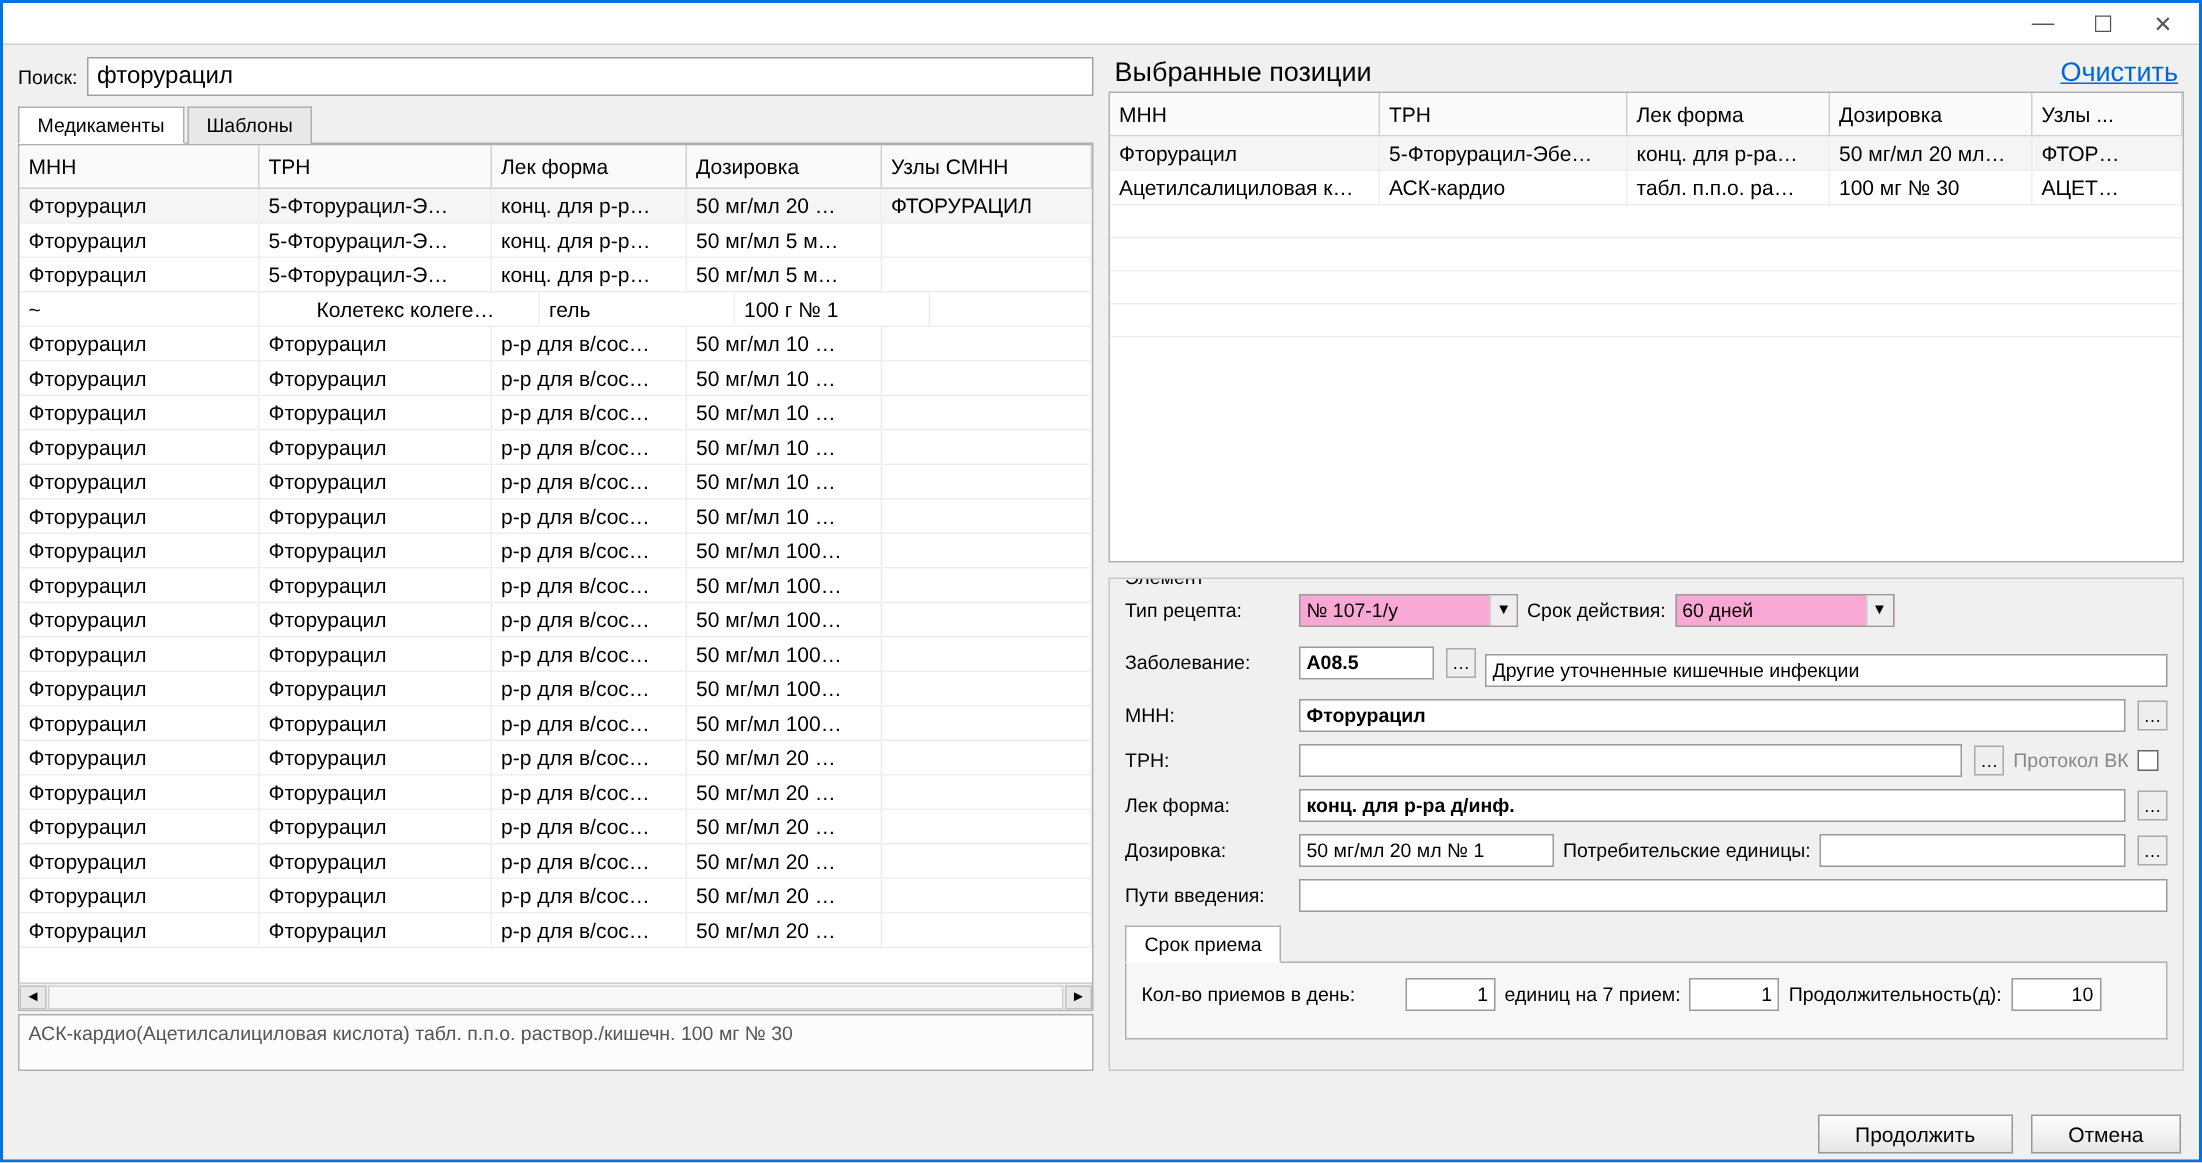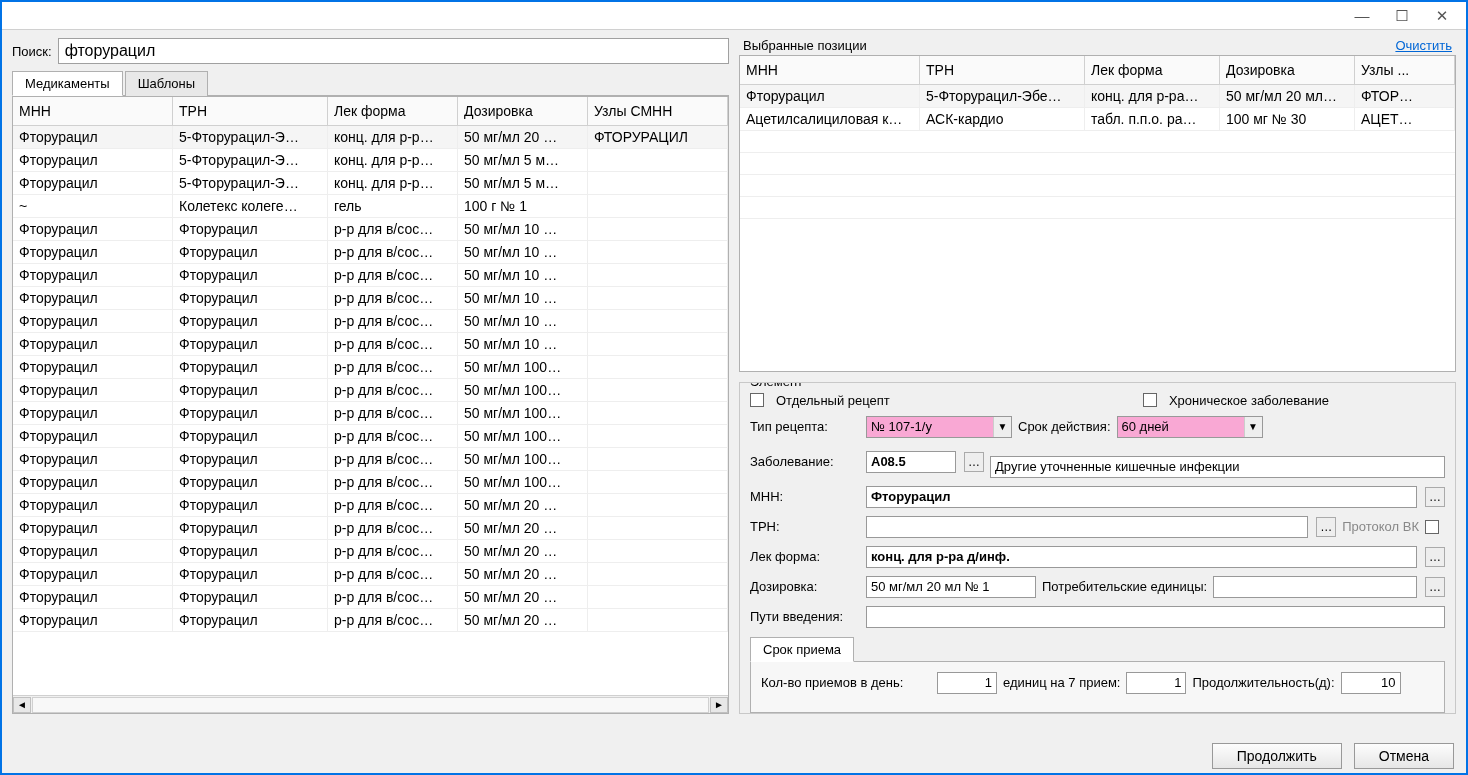--- a/index.html
+++ b/index.html
@@ -84,21 +84,21 @@
   .hscroll .arr { width:18px;height:16px;border:1px solid #c0c0c0;background:#e8e8e8;display:flex;align-items:center;justify-content:center;font-size:10px;cursor:pointer;}
   .hscroll .track{flex:1;height:16px;background:#f8f8f8;border:1px solid #d0d0d0;margin:0 1px;}
 
   .status-line {
     border: 1px solid #b0b0b0; background: #fcfcfc;
     padding: 4px 6px; font-size: 13px; color: #555; margin-top: 2px;
     height: 38px;
   }
 
   
-  .group-title { display:flex; justify-content:space-between; font-size:13px; padding: 0 4px 2px 4px;}
+  .group-title { display:flex; justify-content:space-between; font-size:18px; padding: 0 4px 2px 4px;}
   .group-title a { color: #0066d6; text-decoration: underline; cursor: pointer; }
   .sel-table { height: 182px; }
 
   .group-box {
     border: 1px solid #c8c8c8; margin-top: 10px; padding: 10px 10px 6px 10px;
     position: relative; background: #f0f0f0;
   }
   .group-box .legend {
     position: absolute; top: -9px; left: 6px; background: #f0f0f0;
     padding: 0 4px; font-size: 13px;
@@ -191,21 +191,21 @@
             </div>
             <div class="tr">
               <div class="td" style="width: 160px;">Фторурацил</div>
               <div class="td" style="width: 155px;">5-Фторурацил-Э…</div>
               <div class="td" style="width: 130px;">конц. для р-р…</div>
               <div class="td" style="width: 130px;">50 мг/мл 5 м…</div>
               <div class="td" style="flex: 1 1 0%;"></div>
             </div>
             <div class="tr">
               <div class="td" style="width: 160px;">~</div>
-              <div class="td" style="width: 155px;">Колетекс колеге…</div>
+              <div class="td" style="width: 155px; margin-left: 32px;">Колетекс колеге…</div>
               <div class="td" style="width: 130px;">гель</div>
               <div class="td" style="width: 130px;">100 г № 1</div>
               <div class="td" style="flex: 1 1 0%;"></div>
             </div>
             <div class="tr">
               <div class="td" style="width: 160px;">Фторурацил</div>
               <div class="td" style="width: 155px;">Фторурацил</div>
               <div class="td" style="width: 130px;">р-р для в/сос…</div>
               <div class="td" style="width: 130px;">50 мг/мл 10 …</div>
               <div class="td" style="flex: 1 1 0%;"></div>
@@ -330,20 +330,21 @@
               <div class="td" style="flex: 1 1 0%;"></div>
             </div>
           </div>
         <div class="hscroll">
           <div class="arr">◄</div>
           <div class="track"></div>
           <div class="arr">►</div>
         </div>
       </div>
 
+      <div class="status-line">АСК-кардио(Ацетилсалициловая кислота) табл. п.п.о. раствор./кишечн. 100 мг № 30</div>
     </div>
 
     <div class="right-pane">
 
       <div class="group-title">
         <span>Выбранные позиции</span>
         <a>Очистить</a>
       </div>
 
       <div class="table-wrap sel-table">
@@ -372,28 +373,20 @@
             <div class="tr" style="height: 22px;"></div>
             <div class="tr" style="height: 22px;"></div>
             <div class="tr" style="height: 22px;"></div>
             <div class="tr" style="height: 22px;"></div>
           </div>
       </div>
 
       <div class="group-box" style="flex:1; overflow:auto;">
         <div class="legend">Элемент</div>
 
-        <div class="form-row">
-          <span class="checkbox"></span>
-          <span>Отдельный рецепт</span>
-          <span style="flex:1"></span>
-          <span class="checkbox"></span>
-          <span>Хроническое заболевание</span>
-          <span style="width:110px"></span>
-        </div>
 
         <div class="form-row">
           <span class="lbl">Тип рецепта:</span>
           <div class="combo" style="width:146px">
             <span>№ 107-1/у</span>
             <span class="caret">▼</span>
           </div>
           <span class="lbl-narrow">Срок действия:</span>
           <div class="combo" style="width:146px">
             <span>60 дней</span>

